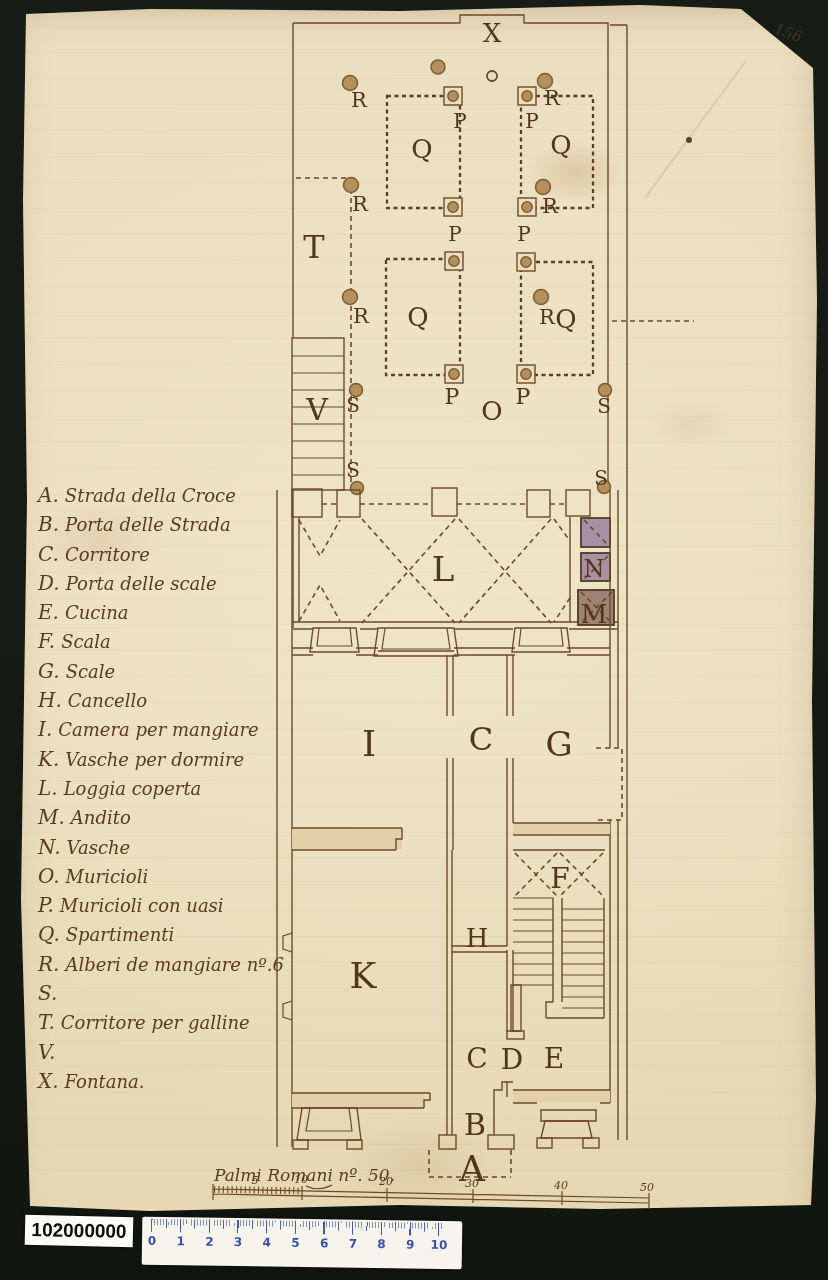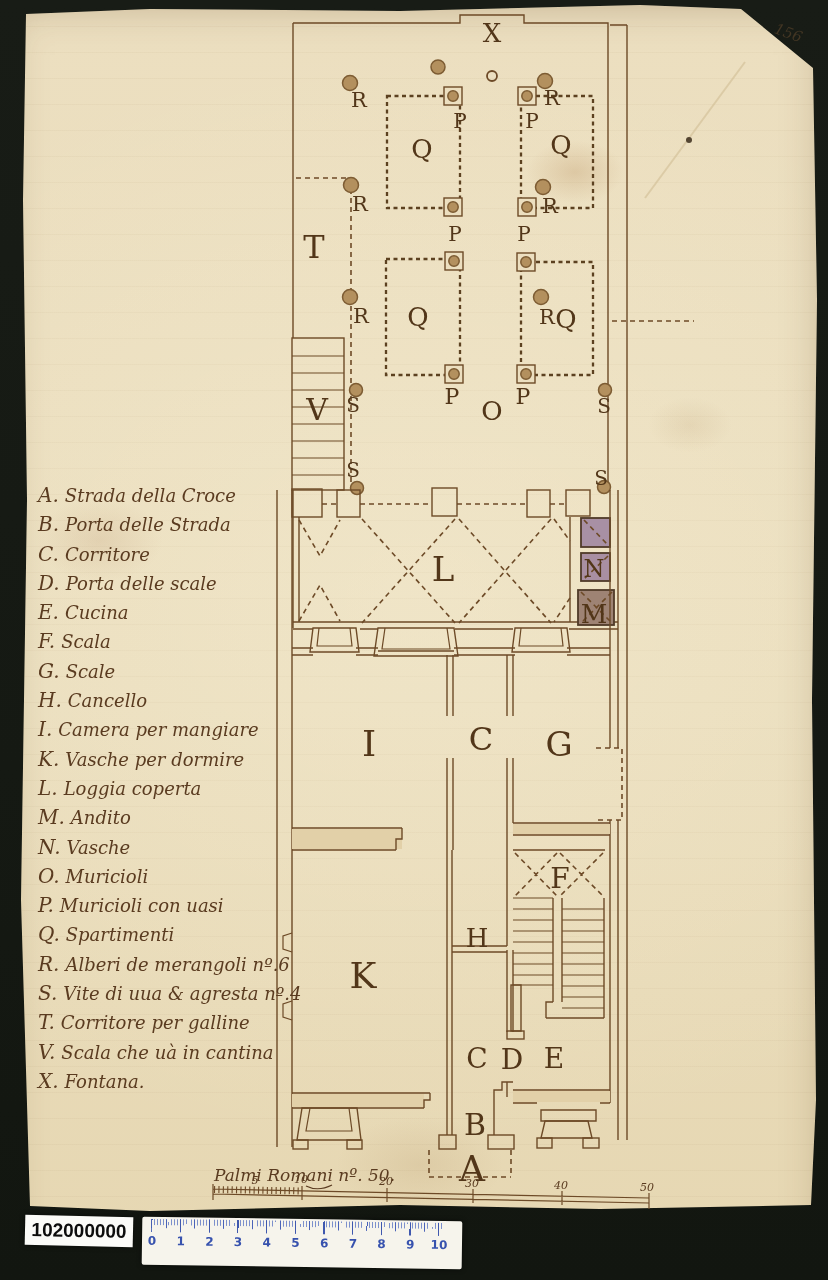--- a/index.html
+++ b/index.html
@@ -335,33 +335,31 @@
   <div class="row">
       <span class="key">P.</span>
       <span class="lab">Muricioli con uasi</span>
     </div>
   <div class="row">
       <span class="key">Q.</span>
       <span class="lab">Spartimenti</span>
     </div>
   <div class="row">
       <span class="key">R.</span>
-      <span class="lab">Alberi de merangoli nº.6</span>
+      <span class="lab">Alberi de mangiare nº.6</span>
     </div>
   <div class="row">
       <span class="key">S.</span>
-      <span class="lab">Vite di uua &amp; agresta nº.4</span>
     </div>
   <div class="row">
       <span class="key">T.</span>
       <span class="lab">Corritore per galline</span>
     </div>
   <div class="row">
       <span class="key">V.</span>
-      <span class="lab">Scala che uà in cantina</span>
     </div>
   <div class="row">
       <span class="key">X.</span>
       <span class="lab">Fontana.</span>
     </div>
 </div>
 
 <div class="catalog">102000000</div>
 
 <div class="ruler">

